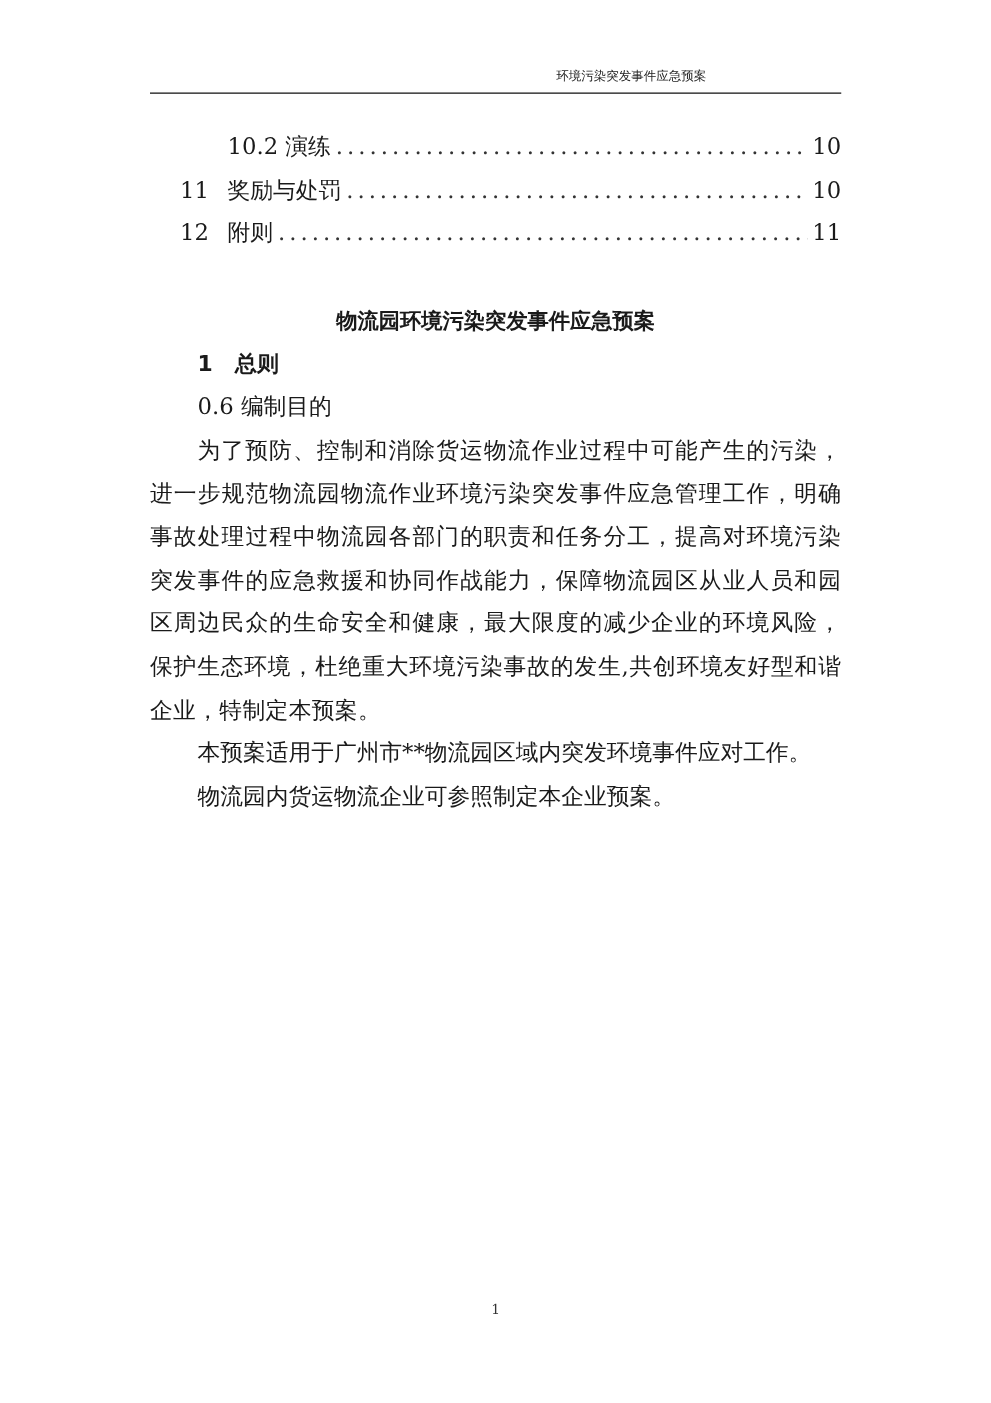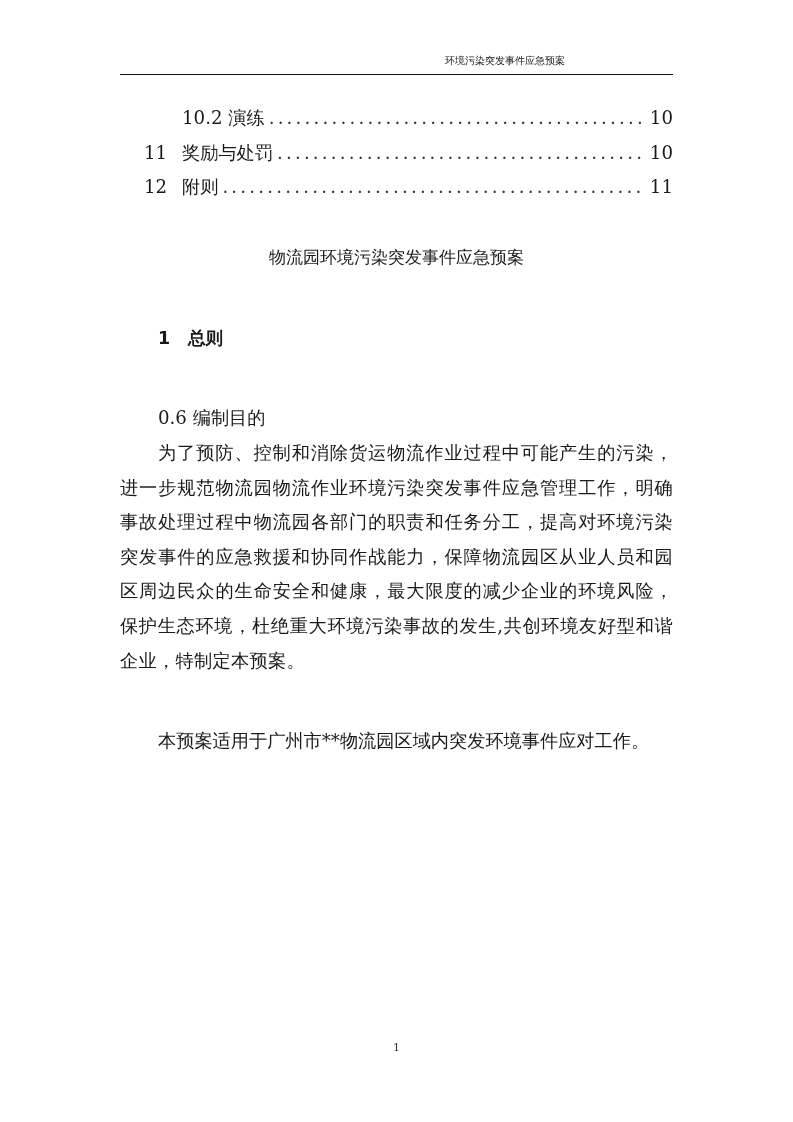--- a/index.html
+++ b/index.html
@@ -3,29 +3,29 @@
   <meta charset="utf-8">
   <style>
     html, body { margin: 0; padding: 0; background: #ffffff; }
     body { width: 793px; height: 1122px; position: relative; overflow: hidden;
            font-family: "DejaVu Serif", "Liberation Serif", serif; color: #1a1a1a; }
     .page-header { position: absolute; left: 120px; top: 52px; width: 553px; height: 22px;
                    border-bottom: 1.5px solid #111; }
     .page-header-text { position: absolute; right: 108px; top: 2px; font-size: 10px;
                         font-family: "DejaVu Sans", "Liberation Sans", sans-serif; color: #222; }
     .content { position: absolute; left: 120px; top: 101px; width: 553px; font-size: 18.2px; }
-    .line { height: 34.6px; line-height: 34.6px; white-space: nowrap; margin-top: 46px; }
+    .line { height: 34.6px; line-height: 34.6px; white-space: nowrap; }
     .toc-row { display: flex; align-items: baseline; height: 34.6px; line-height: 34.6px; margin-left: 24px; }
     .toc-num { width: 38px; flex: none; }
     .toc-indent { width: 38px; flex: none; }
     .toc-dots { flex: 1; overflow: hidden; white-space: nowrap; letter-spacing: 3.2px; color: #333; margin: 0 4px; }
     .toc-page { flex: none; }
     .gap { height: 34px; }
     .doc-title { text-align: center; font-family: "DejaVu Sans", "Liberation Sans", sans-serif;
-                 font-weight: normal; font-size: 17px; height: 36px; line-height: 36px; }
+                 font-weight: bold; font-size: 17px; height: 36px; line-height: 36px; }
     .h1 { padding-left: 38px; font-family: "DejaVu Sans", "Liberation Sans", sans-serif;
           font-weight: bold; font-size: 17.5px; }
     .h1 .num { display: inline-block; width: 30px; }
     .h2 { padding-left: 38px; }
     .para { text-indent: 38px; text-align: justify; text-align-last: left; line-height: 34.6px; letter-spacing: 0.3px; }
     .para-noindent { padding-left: 38px; }
     .page-num { position: absolute; left: 0; width: 793px; top: 1041px; text-align: center; font-size: 11px; color: #333; }
   </style>
 </head>
 <body>
@@ -63,15 +63,16 @@
 
   <div class="line h1">
     <span class="num">1</span><span>总则</span>
   </div>
 
   <div class="line h2">0.6 编制目的</div>
   <div class="para">为了预防、控制和消除货运物流作业过程中可能产生的污染，进一步规范物流园物流作业环境污染突发事件应急管理工作，明确事故处理过程中物流园各部门的职责和任务分工，提高对环境污染突发事件的应急救援和协同作战能力，保障物流园区从业人员和园区周边民众的生命安全和健康，最大限度的减少企业的环境风险，保护生态环境，杜绝重大环境污染事故的发生,共创环境友好型和谐企业，特制定本预案。</div>
 
 
   <div class="line para-noindent">本预案适用于广州市**物流园区域内突发环境事件应对工作。</div>
+  <div class="line para-noindent">物流园内货运物流企业可参照制定本企业预案。</div>
 </div>
 
 <div class="page-num">1</div>
 
 </body></html>

